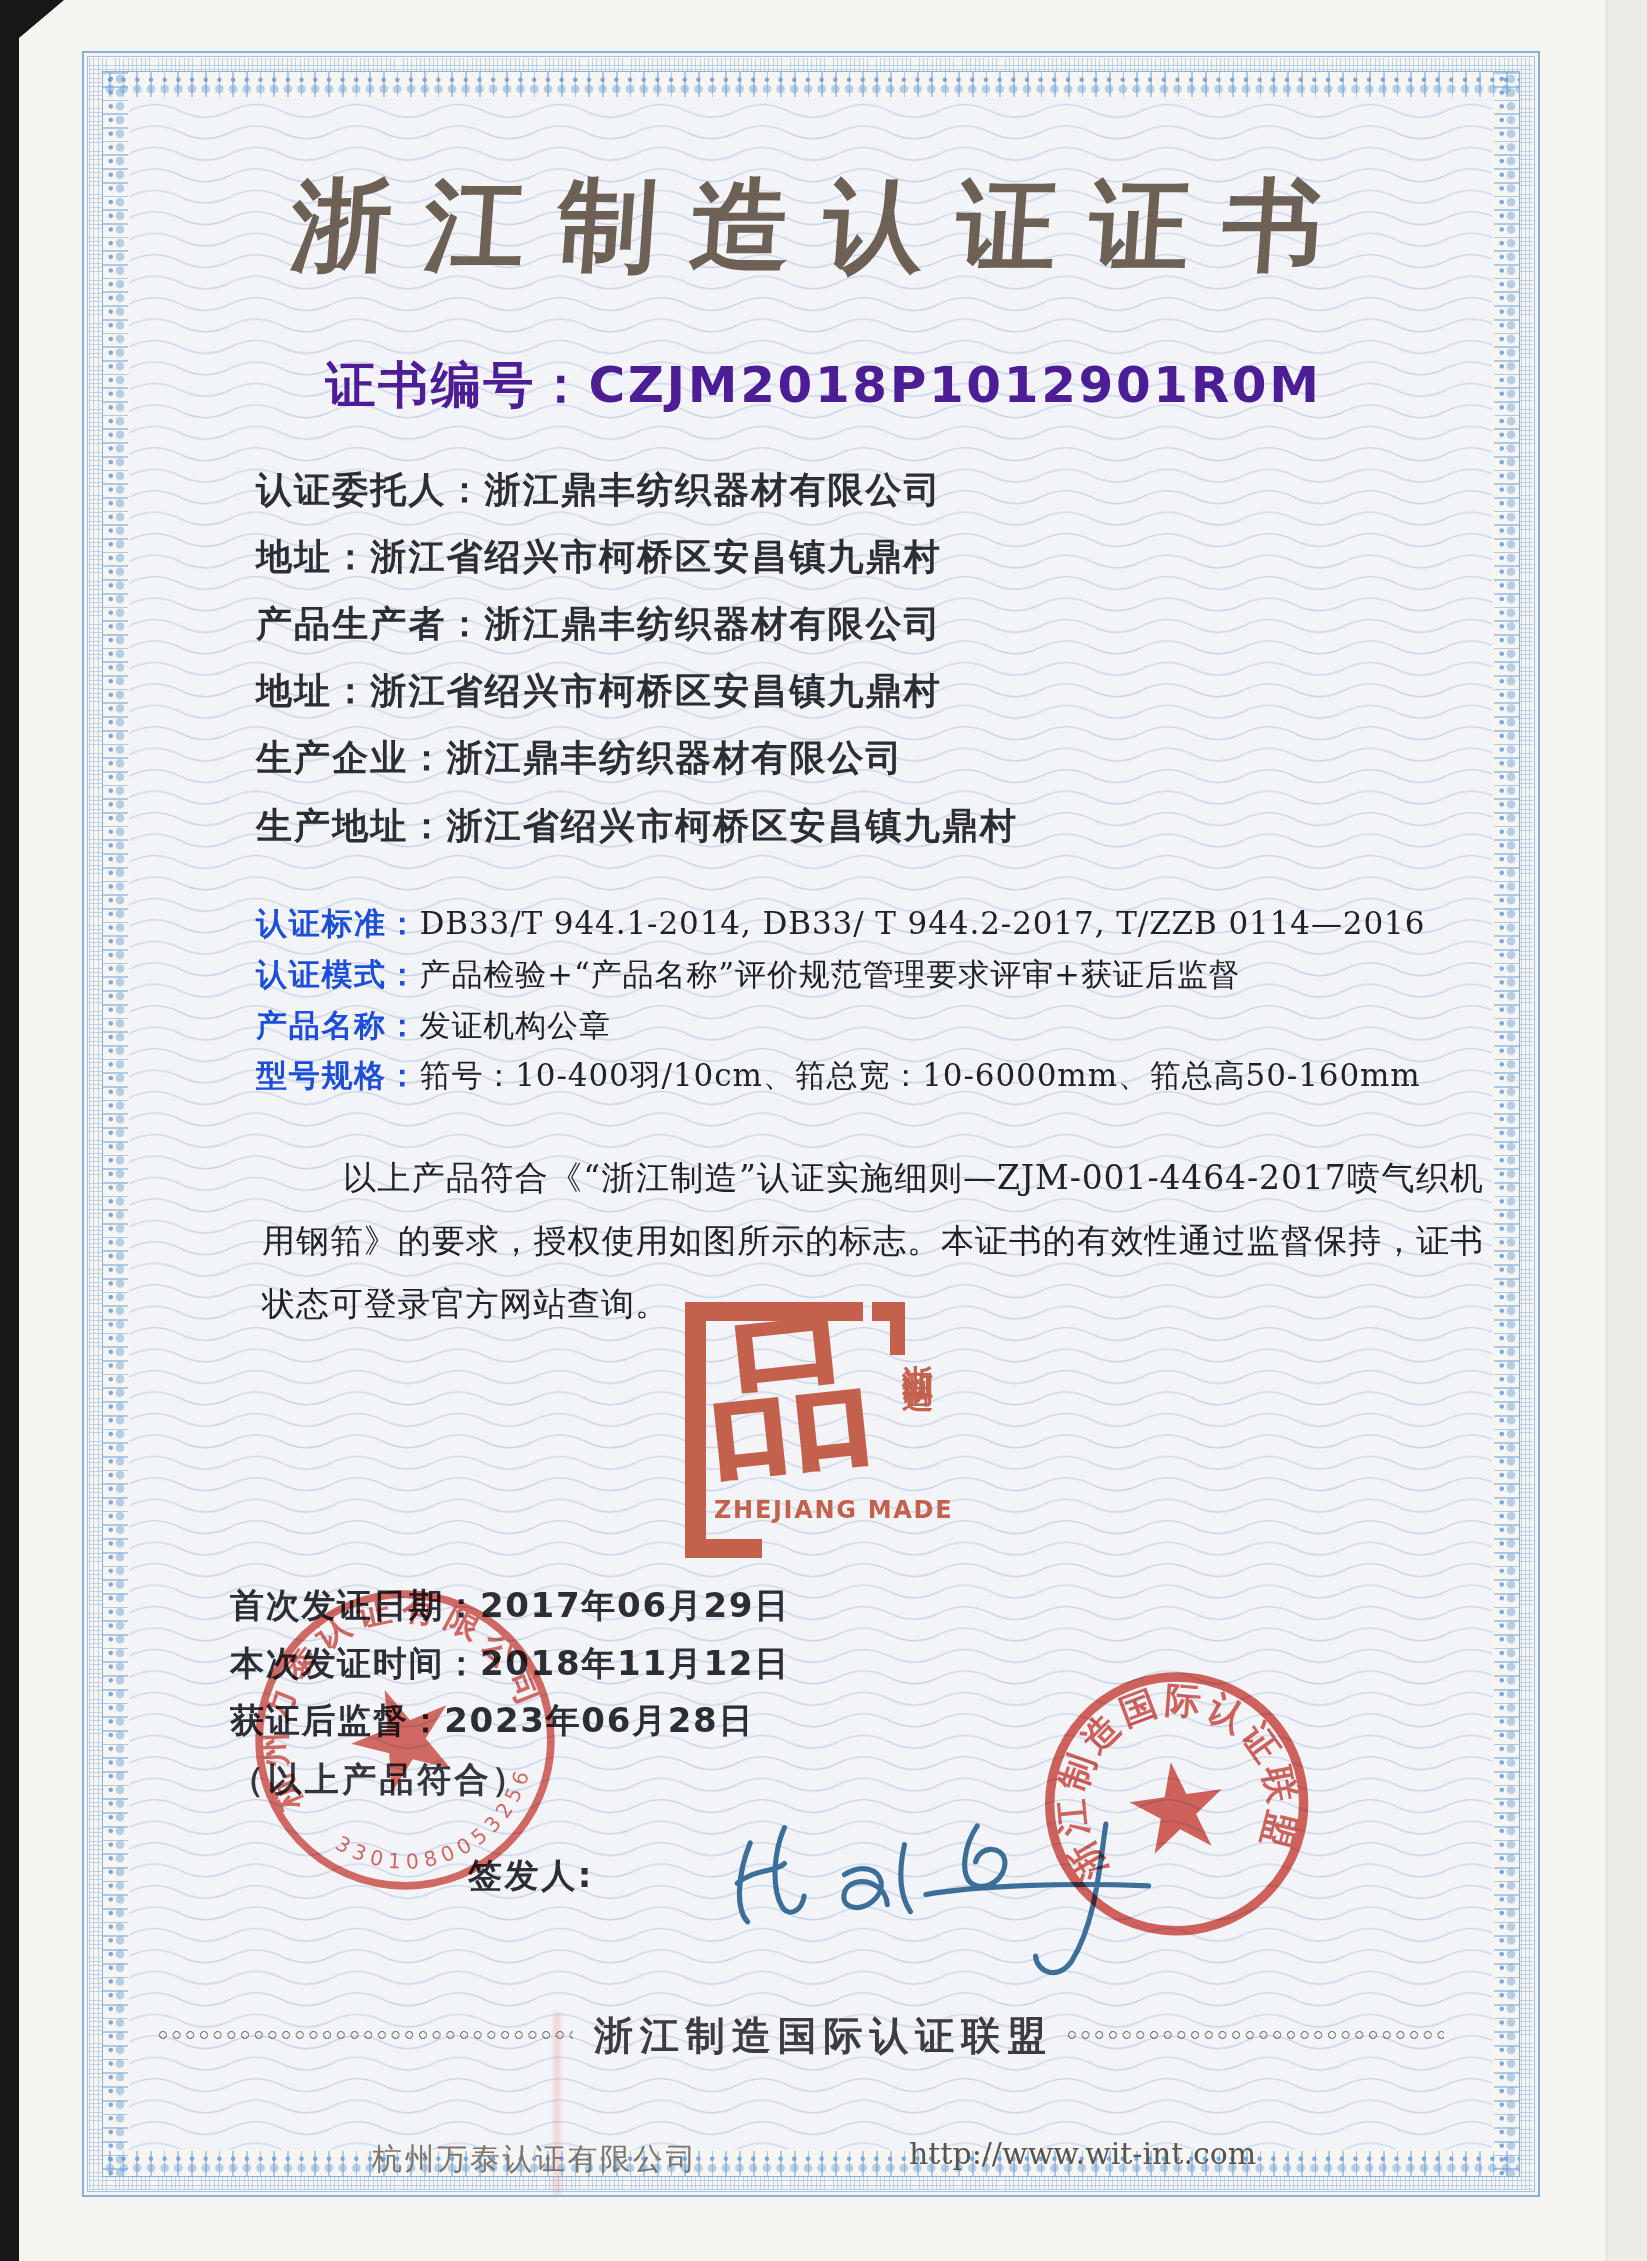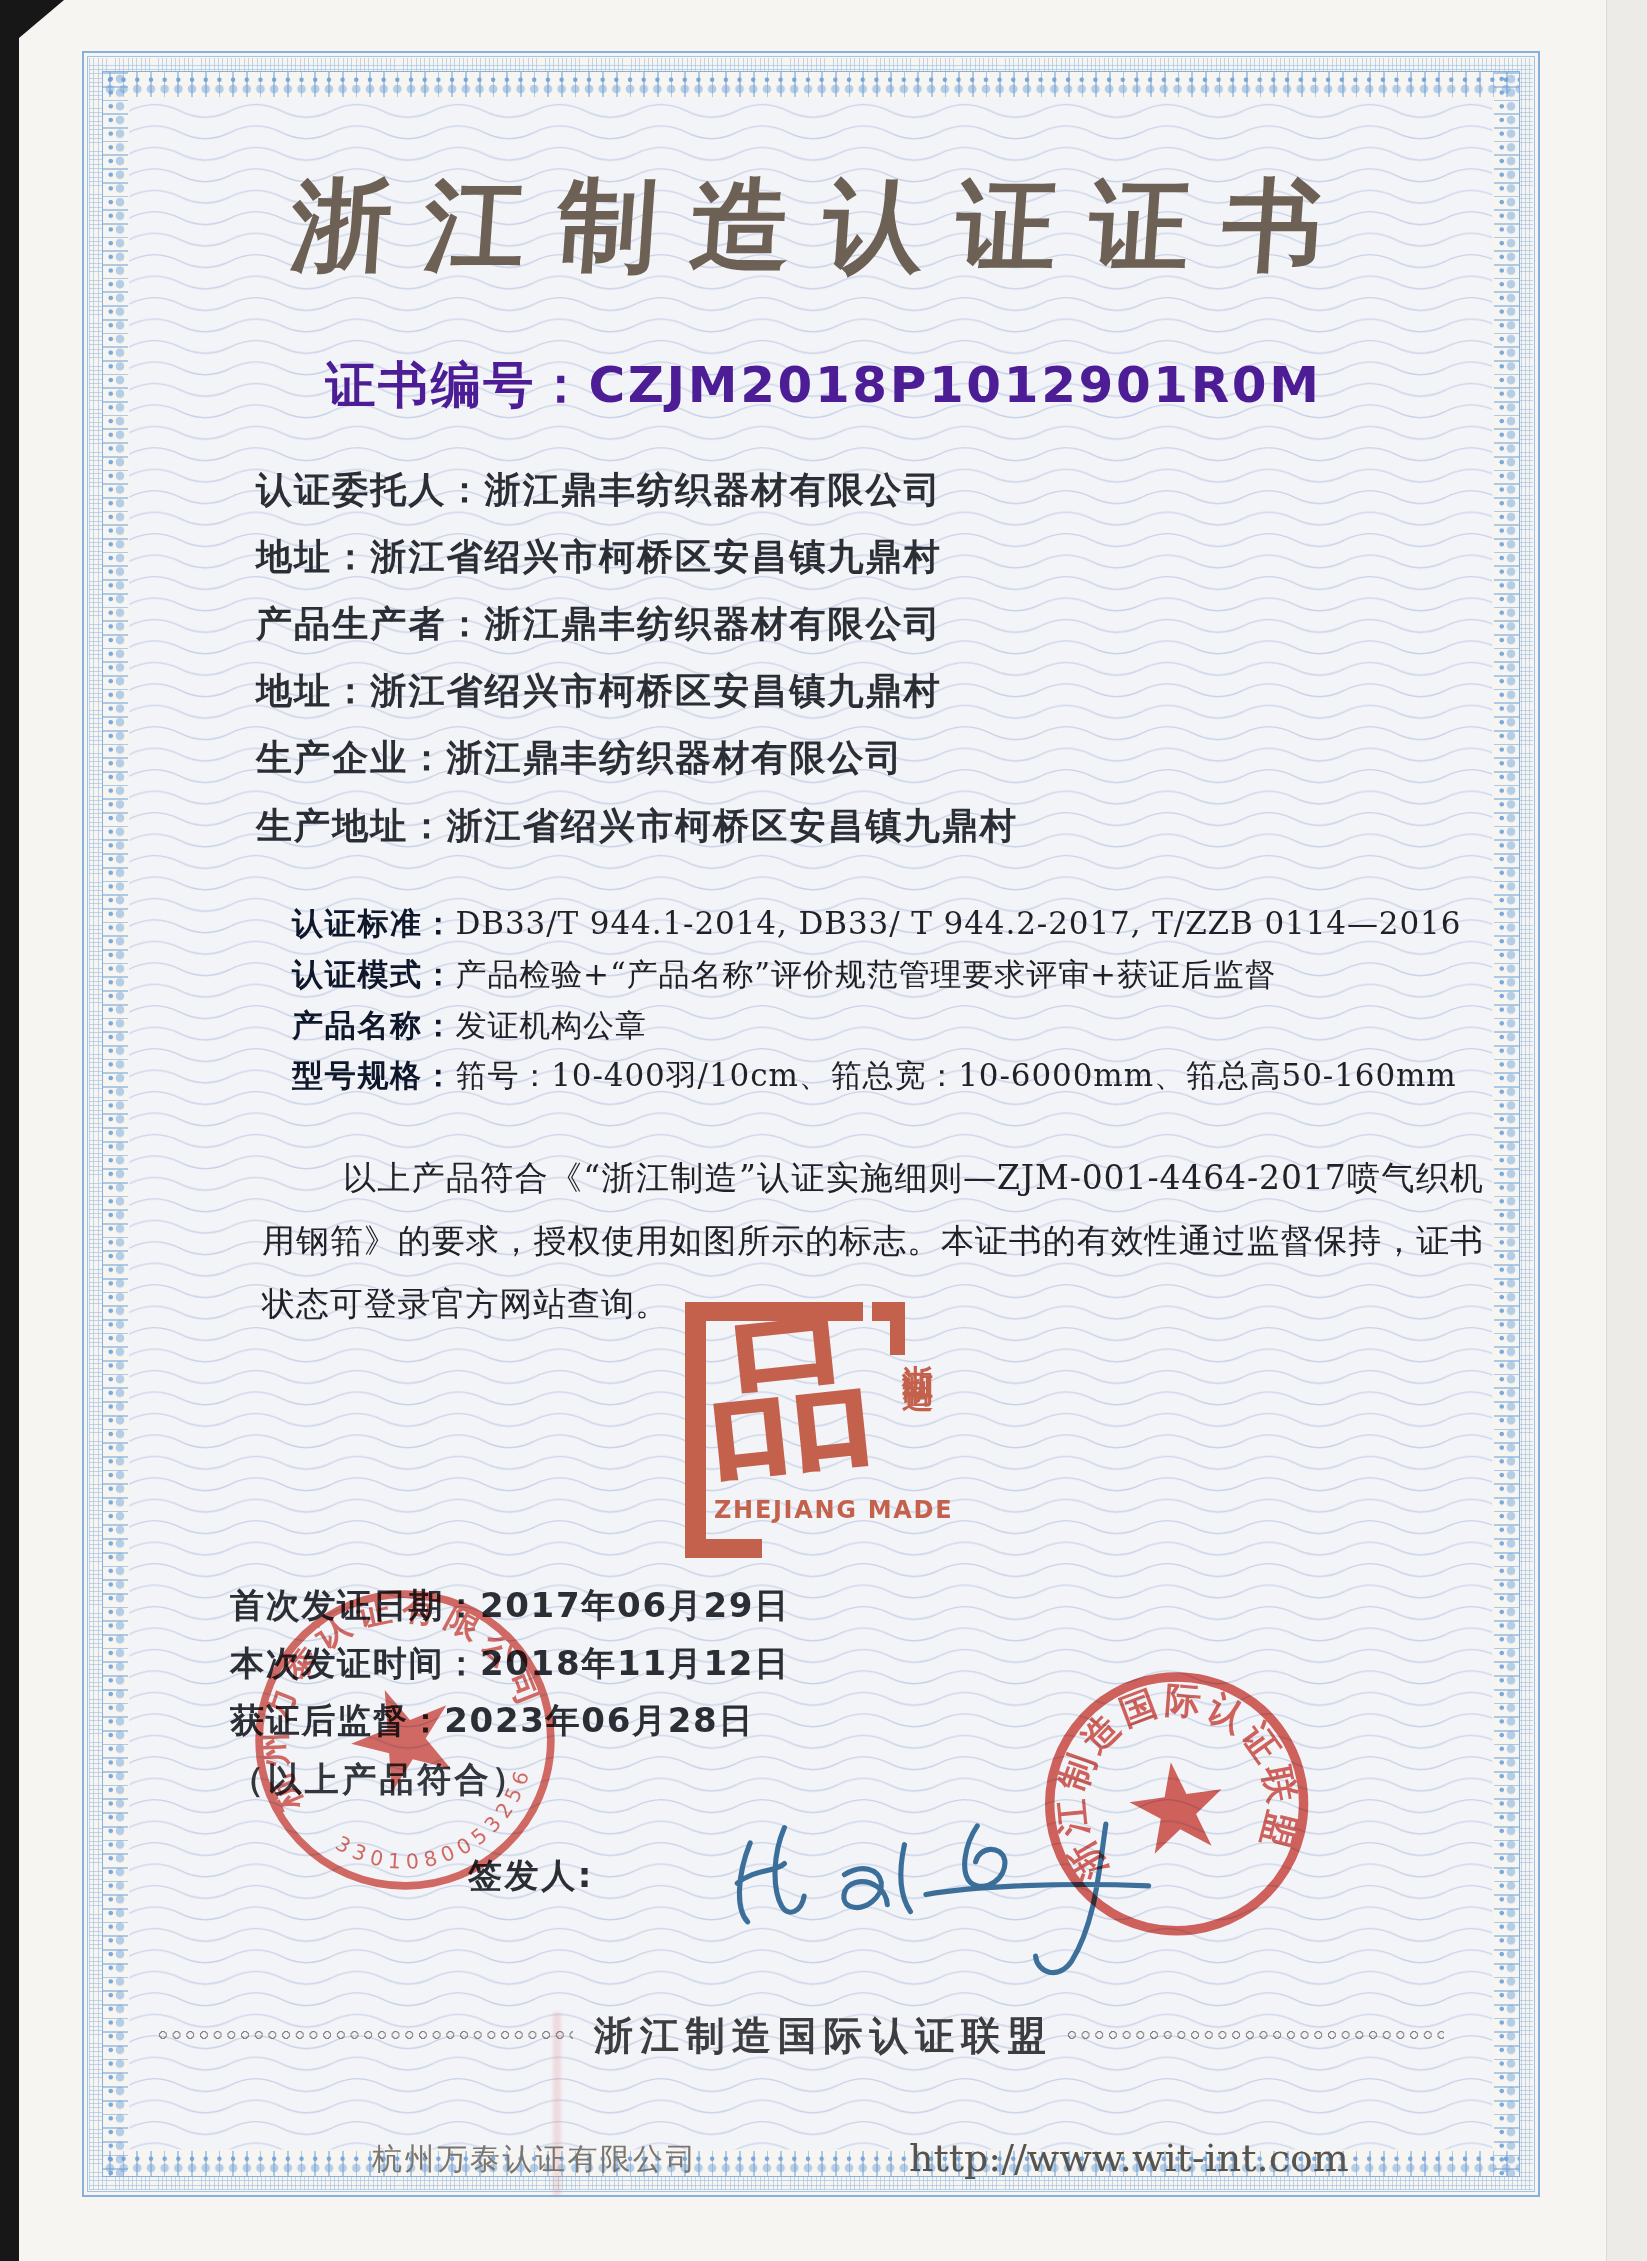--- a/index.html
+++ b/index.html
@@ -45,21 +45,21 @@
 
   
   .ct { position:absolute; z-index:3; }
   .title { left:146px; top:160px; width:1355px; text-align:center;
            font-family:"DejaVu Serif", serif; font-weight:bold; font-size:100px;
            letter-spacing:33px; color:#6d6156; transform:skewX(-4deg); white-space:nowrap; }
   .certline { left:146px; top:352px; width:1355px; text-align:center; font-size:50px;
               font-weight:bold; color:#4c1d95; letter-spacing:2.6px; white-space:nowrap; }
   .frow { left:256px; font-size:36px; font-weight:bold; color:#2b2e34; letter-spacing:2.1px; white-space:nowrap; }
   .srow { left:256px; font-size:31px; color:#1f2126; white-space:nowrap; }
-  .srow .lab { font-weight:bold; color:#0f172a; letter-spacing:1.7px;margin-left:36px; }
+  .srow .lab { font-weight:bold; color:#1d4ed8; letter-spacing:1.7px; }
   .srow .val { font-family:"DejaVu Serif", serif; letter-spacing:0.9px; }
   .statement { left:250px; top:1146px; width:1222px; font-family:"DejaVu Serif", serif;
                font-size:33px; line-height:63px; color:#202227; text-align:justify;
                text-indent:81px; letter-spacing:0.9px;margin-left:12px; }
 
   
   .logo { left:685px; top:1302px; width:220px; height:257px; }
   .logo .bar { position:absolute; background:#c4614c; }
   .logo .glyph { position:absolute; left:22px; top:6.9px; font-size:163px; line-height:172px;
                  color:#c4614c; font-family:"DejaVu Serif", serif; font-weight:bold;
@@ -80,21 +80,21 @@
 
   .bheading { left:146px; top:2009px; width:1355px; text-align:center; font-size:39px;
               font-weight:bold; color:#3d3d40; letter-spacing:6.9px; }
   .rule { top:2030px; height:10.3px; opacity:.85; background-repeat:repeat-x;
           background-size:13.7px 10.3px;
           background-image:radial-gradient(circle at 6.9px 5.1px, rgba(90,85,80,0) 2.7px,
              rgba(90,85,80,.85) 3px, rgba(90,85,80,.85) 4px, rgba(90,85,80,0) 4.3px); }
   .rule-l { left:156px; width:417px; }
   .rule-r { left:1065px; width:379px; }
   .f-issuer { left:372px; top:2139px; font-size:30px; color:#7a756f; letter-spacing:2.6px; }
-  .f-site   { left:909px; top:2136px; font-size:38px; color:#575450; font-family:"DejaVu Serif", serif; }
+  .f-site   { left:909px; top:2136px; font-size:30px; color:#575450; font-family:"DejaVu Serif", serif; }
 </style>
 </head>
 <body>
 
 <div class="paper">
 
   <div class="fa">
     <div class="fb">
       <div class="fgridband">
         <div class="fline">

